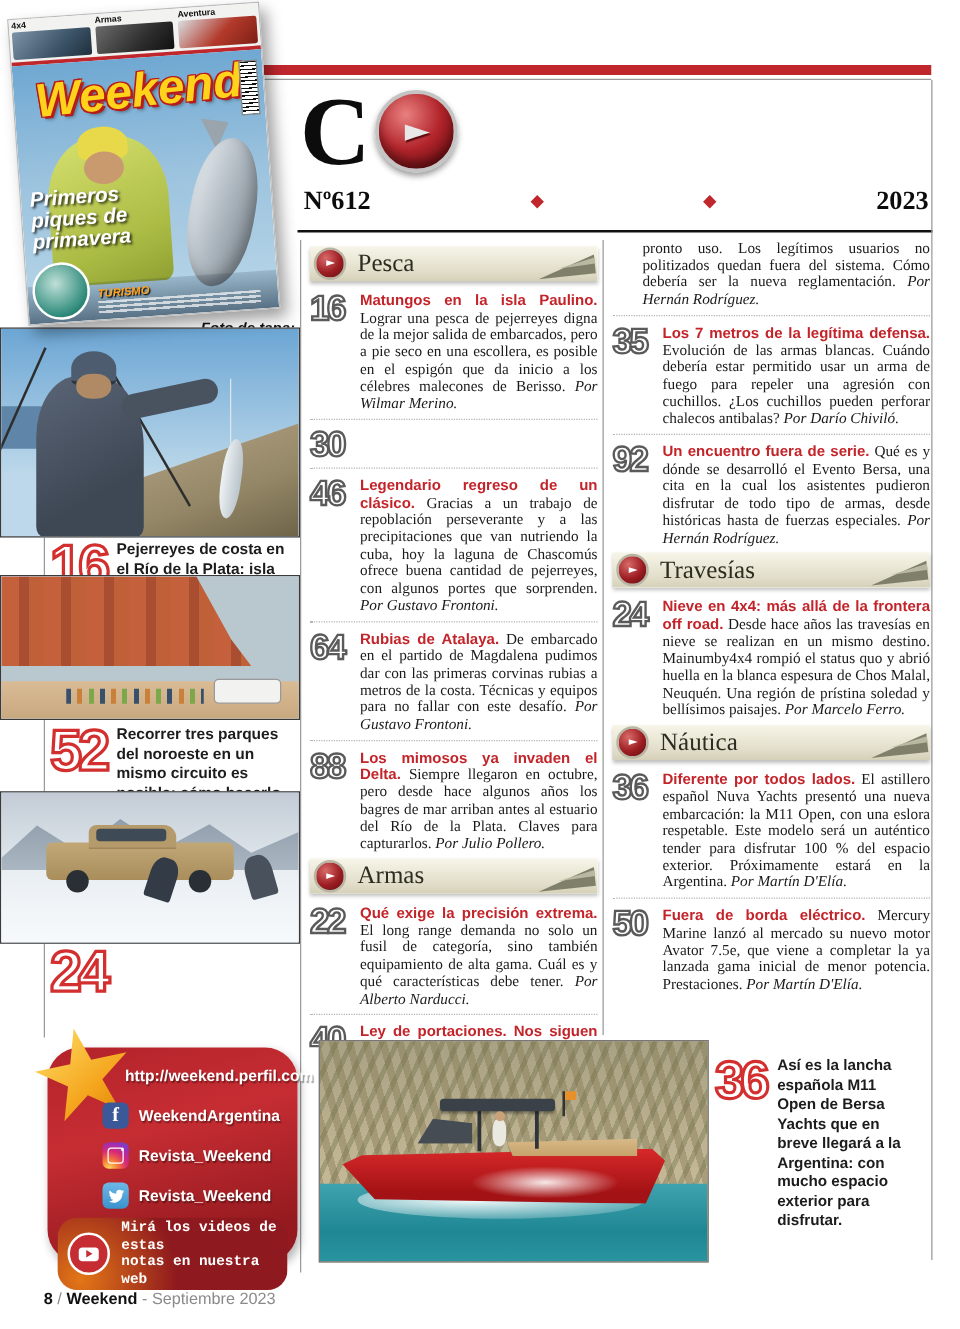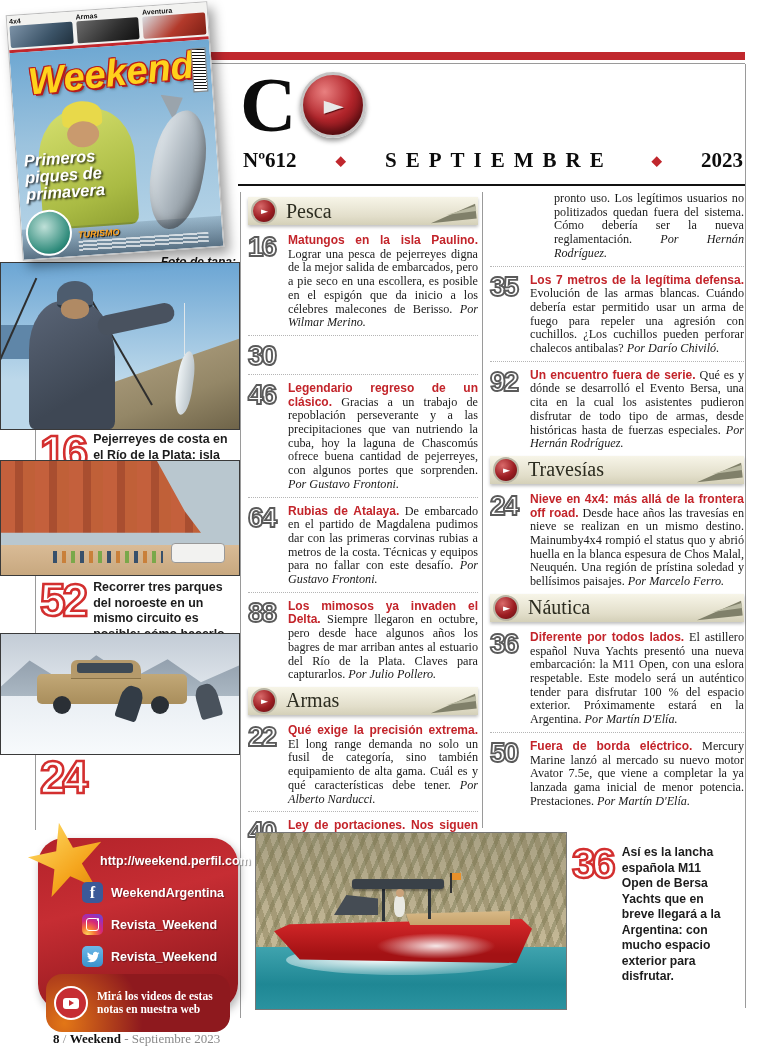--- a/index.html
+++ b/index.html
@@ -154,21 +154,21 @@
   .ig .dot{position:absolute;top:4px;right:4px;width:2.5px;height:2.5px;border-radius:50%;background:#fff;}
   .tw{background:linear-gradient(#6db8e8,#3a92cc);}
   .tw svg{width:14px;height:14px;}
   .ytbox{position:absolute;left:8px;top:136px;width:184px;height:58px;border-radius:16px;
       background:radial-gradient(circle at 10% 85%,rgba(255,150,20,.75),rgba(255,150,20,0) 45%),#8e191e;
       display:flex;align-items:center;gap:9px;padding:0 8px;box-sizing:border-box;}
   .yt{width:30px;height:30px;border-radius:50%;border:2px solid #fff;background:#c62d33;flex:none;
       display:flex;align-items:center;justify-content:center;}
   .yt .pbox{width:16px;height:11px;border-radius:3px;background:#fff;display:flex;align-items:center;justify-content:center;}
   .yt .ptri{width:0;height:0;border-left:5px solid #c62d33;border-top:3.5px solid transparent;border-bottom:3.5px solid transparent;}
-  .ytnote{font-family:Liberation Serif, serif;font-weight:700;font-size:11.5px;line-height:13.5px;color:#fff;}
+  .ytnote{font-family:Liberation Mono, monospace;font-weight:700;font-size:11.5px;line-height:13.5px;color:#fff;}
 
   
   .col{top:192px;}
   .col-c{left:248px;width:230px;}
   .col-r{left:490px;width:254px;}
 
   .banner{position:relative;height:28px;margin:5px 0 9px 0;display:flex;align-items:center;
       background:linear-gradient(#f7f5e8,#e2deca 70%,#d4d0b8);box-shadow:0 2px 3px rgba(0,0,0,.25);}
   .bico{width:22px;height:22px;border-radius:50%;margin:0 9px 0 3px;flex:none;
       background:radial-gradient(circle at 35% 30%,#d96a6a,#9c1d22 55%,#5e0f12);
@@ -181,21 +181,21 @@
       border-left:30px solid transparent;border-bottom:5px solid #b9b9a2;transform:rotate(-8deg);}
 
   .entry{display:flex;gap:7px;margin:2px 0 4px 0;}
   .entry .pnum{flex:none;width:33px;text-align:left;font-family:"Liberation Sans",sans-serif;
       font-weight:800;font-size:28px;line-height:26px;letter-spacing:-2px;color:#5a5a5a;
       -webkit-text-fill-color:#fff;-webkit-text-stroke:1.9px #5a5a5a;}
   .entry p{margin:0;font-size:12.2px;line-height:13.7px;text-align:justify;}
   .etitle{color:#c3242a;font-family:"Liberation Sans",sans-serif;font-weight:700;font-size:12px;}
   .entry em{font-style:italic;}
   .dotted{border-top:1.5px dotted #b5b5b5;margin:5px 0 7px 0;}
-  .contpara{margin:0 0 2px 64px;font-size:12.2px;line-height:13.7px;text-align:justify;}
+  .contpara{margin:0 0 2px 24px;font-size:12.2px;line-height:13.7px;text-align:justify;}
 
   
   .boat{left:255px;top:832px;width:310px;height:176px;border:1px solid #777;overflow:hidden;background:#b3a98a;}
   .boat .cliff{position:absolute;inset:0;background:
       repeating-linear-gradient(75deg,rgba(120,110,70,.35) 0 6px,rgba(0,0,0,0) 6px 13px),
       repeating-linear-gradient(-65deg,rgba(90,95,55,.3) 0 4px,rgba(0,0,0,0) 4px 11px),
       linear-gradient(#a9a184,#c3b795 60%);}
   .boat .water{position:absolute;left:0;bottom:0;width:100%;height:62px;
       background:linear-gradient(#3fa3ae,#1f8794 60%,#2a93a0);}
   .boat .hull{position:absolute;left:18px;top:86px;width:258px;height:44px;background:linear-gradient(#d7282a,#a31214 80%);
@@ -216,21 +216,21 @@
       background:radial-gradient(ellipse at 40% 50%,rgba(255,255,255,.95),rgba(255,255,255,.35) 60%,rgba(255,255,255,0));}
   .boat .foam2{position:absolute;left:120px;top:100px;width:120px;height:26px;border-radius:50%;
       background:radial-gradient(ellipse,rgba(255,255,255,.9),rgba(255,255,255,0) 70%);}
 
   .bcap{left:572px;top:845px;width:150px;display:flex;gap:9px;}
   .bcap .num{font-family:"Liberation Sans",sans-serif;font-weight:800;font-size:42px;line-height:38px;
       letter-spacing:-3px;color:#d32f2f;-webkit-text-fill-color:#fff;-webkit-text-stroke:2.5px #d32f2f;flex:none;}
   .bcap .txt{font-family:"Liberation Sans",sans-serif;font-weight:700;font-size:12.2px;line-height:15.5px;color:#1c1c1c;}
 
   
-  .pfooter{left:53px;top:1031px;font-family:Liberation Serif, serif;font-size:13px;color:#8a8a8a;}
+  .pfooter{left:35px;top:1031px;font-family:Liberation Sans, sans-serif;font-size:13px;color:#8a8a8a;}
   .pfooter b{color:#111;}
 </style>
 </head>
 <body>
 
 <div class="abs redbar"></div>
 <div class="abs grayline-top"></div>
 <div class="abs blackrule"></div>
 <div class="abs vline v-left-rail"></div>
 <div class="abs vline v-side"></div>
@@ -240,21 +240,20 @@
 <div class="abs masthead">
   <span>C</span>
   <span class="oicon">
       <span class="ar">►</span>
     </span>
 </div>
 <div class="abs reflect"></div>
 <div class="abs issueline">
   <span>Nº612</span>
   <span class="dia">◆</span>
-  <span class="month">SEPTIEMBRE</span>
   <span class="dia">◆</span>
   <span>2023</span>
 </div>
 
 <div class="abs cover">
   <div class="topstrip">
     <div class="tab">
       <span class="tlabel">4x4</span>
       <span class="timg timg1"></span>
     </div>

